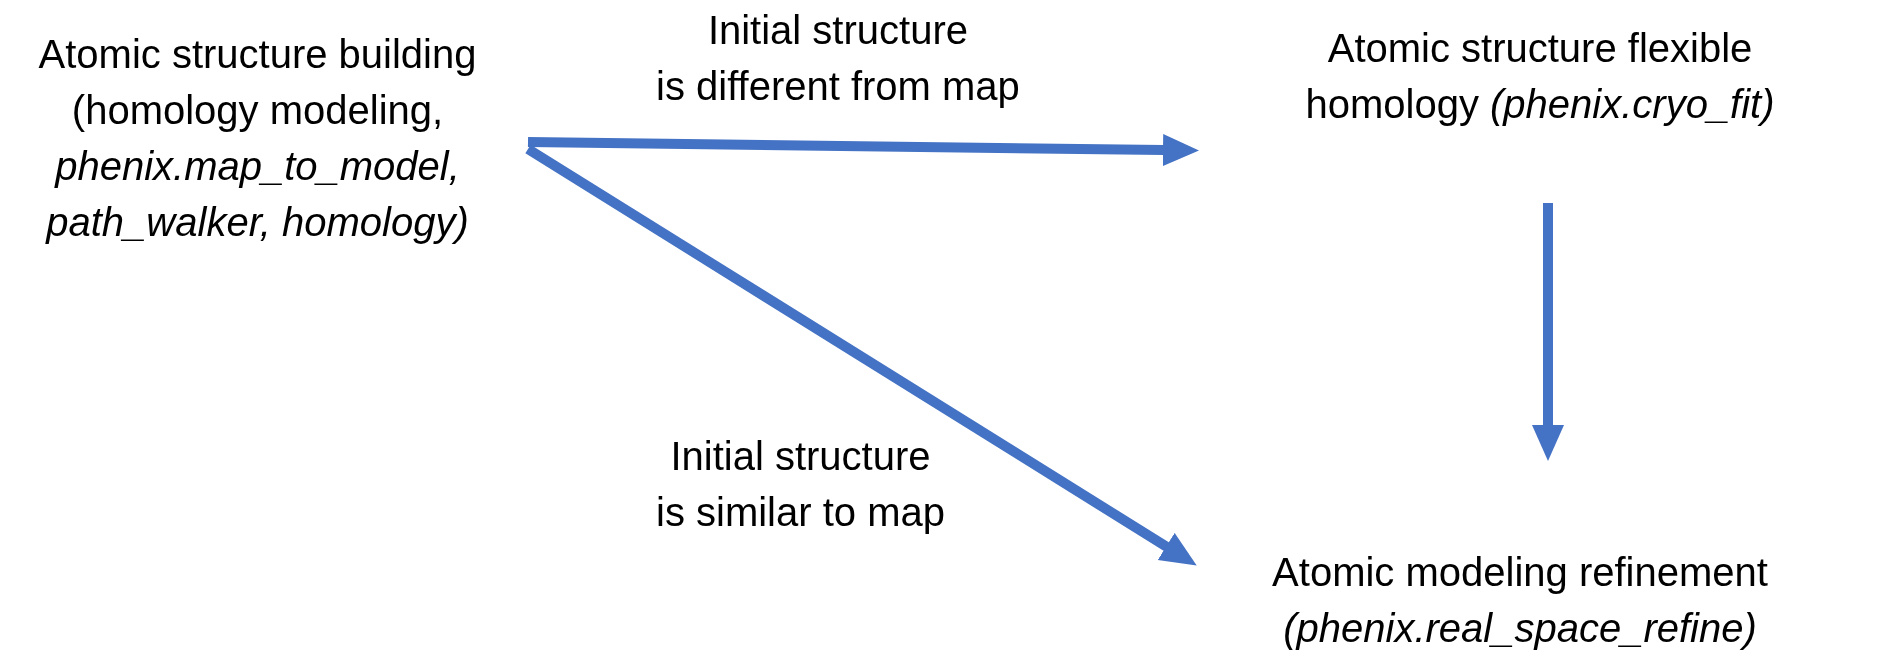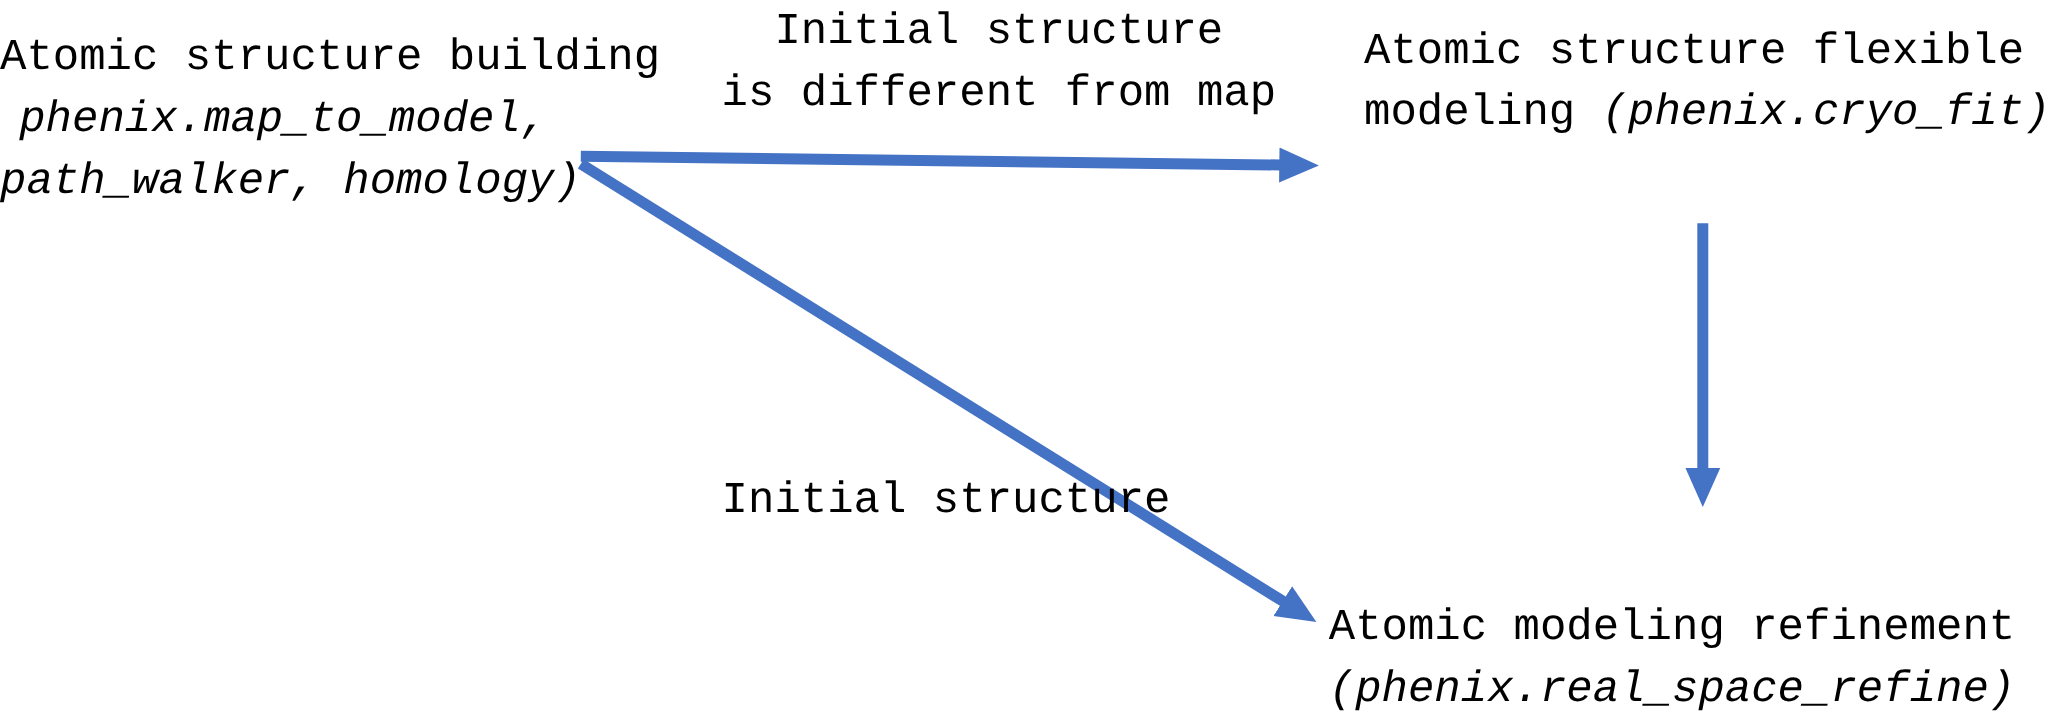--- a/index.html
+++ b/index.html
@@ -2,21 +2,21 @@
 <html><head>
 <meta charset="utf-8">
 <style>
   html, body { margin: 0; padding: 0; background: #ffffff; }
   .canvas {
     position: relative;
     width: 1884px;
     height: 662px;
     background: #ffffff;
     overflow: hidden;
-    font-family: Liberation Mono, monospace;
+    font-family: Liberation Sans, sans-serif;
     color: #000000;
   }
   .arrow-layer {
     position: absolute;
     left: 0; top: 0;
     width: 1884px; height: 662px;
   }
   .node, .edge-label {
     position: absolute;
     font-size: 40px;
@@ -47,36 +47,38 @@
 
     <line x1="528" y1="142" x2="1164" y2="150" stroke-width="10" marker-end="url(#arrowhead)" stroke="#4472C4"></line>
 
     <line x1="528" y1="149" x2="1167" y2="547" stroke-width="10" marker-end="url(#arrowhead)" stroke="#4472C4"></line>
 
     <line x1="1548" y1="203" x2="1548" y2="426" stroke-width="10" marker-end="url(#arrowhead)" stroke="#4472C4"></line>
   </svg>
 
   <div class="node node-building">
     <div>Atomic structure building</div>
+    <div>(homology modeling,</div>
     <div class="italic">phenix.map_to_model,</div>
     <div class="italic">path_walker, homology)</div>
   </div>
 
   <div class="edge-label label-different">
     <div>Initial structure</div>
     <div>is different from map</div>
   </div>
 
   <div class="node node-fitting">
     <div>Atomic structure flexible</div>
-    <div><span>modeling </span><span class="italic">(phenix.cryo_fit)</span></div>
+    <div><span>homology </span><span class="italic">(phenix.cryo_fit)</span></div>
   </div>
 
   <div class="edge-label label-similar">
     <div>Initial structure</div>
+    <div>is similar to map</div>
   </div>
 
   <div class="node node-refine">
     <div>Atomic modeling refinement</div>
     <div class="italic">(phenix.real_space_refine)</div>
   </div>
 
 </div>
 
 </body></html>

